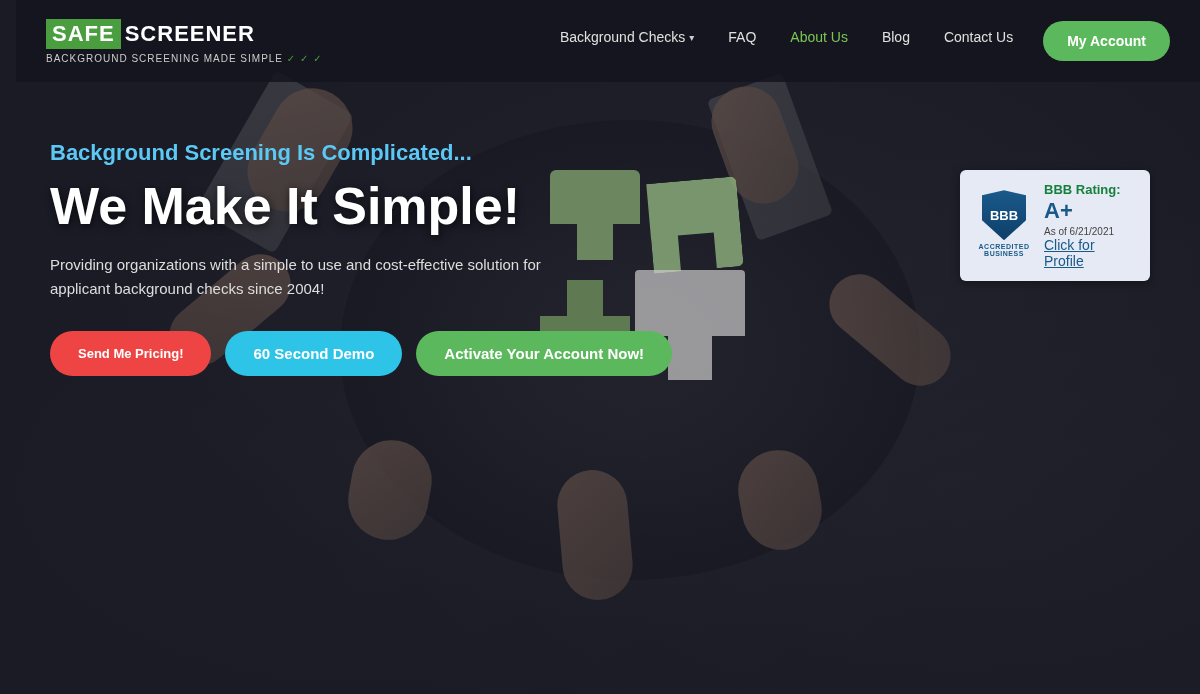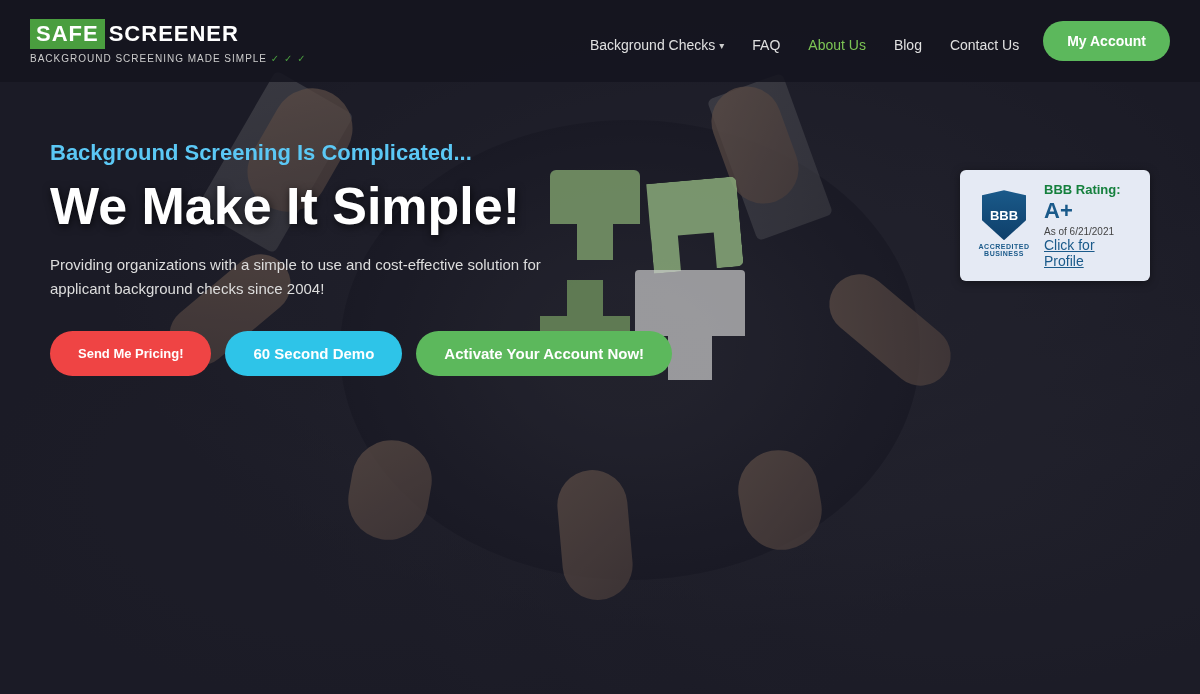--- a/index.html
+++ b/index.html
@@ -1,21 +1,21 @@
 <!DOCTYPE html>
 <html><head>
   <meta charset="utf-8">
   <style>
     * { margin: 0; padding: 0; box-sizing: border-box; }
     body { font-family: 'Arial', sans-serif; width: 1200px; height: 694px; overflow: hidden; }
 
     
     .header {
       position: absolute;
-      top: 0; left: 0; right: 0;
+      top: 0; left: 16px; right: 0;
       height: 82px;
       background: rgba(20, 20, 30, 0.85);
       display: flex;
       align-items: center;
       padding: 0 30px;
       z-index: 10;
     }
     .logo-wrap {
       display: flex;
       flex-direction: column;
@@ -46,21 +46,22 @@
       margin-top: 4px;
       letter-spacing: 1px;
     }
     .logo-checks {
       color: #4a9e3f;
       font-size: 10px;
     }
 
     .nav {
       display: flex;
-      align-items: flex-end;
+      align-items: flex-start;
+      gap: 6px;
     }
     .nav-item {
       color: #e0e0e0;
       font-size: 14px;
       padding: 8px 14px;
       cursor: pointer;
       white-space: nowrap;
       display: flex;
       align-items: center;
       gap: 4px;

